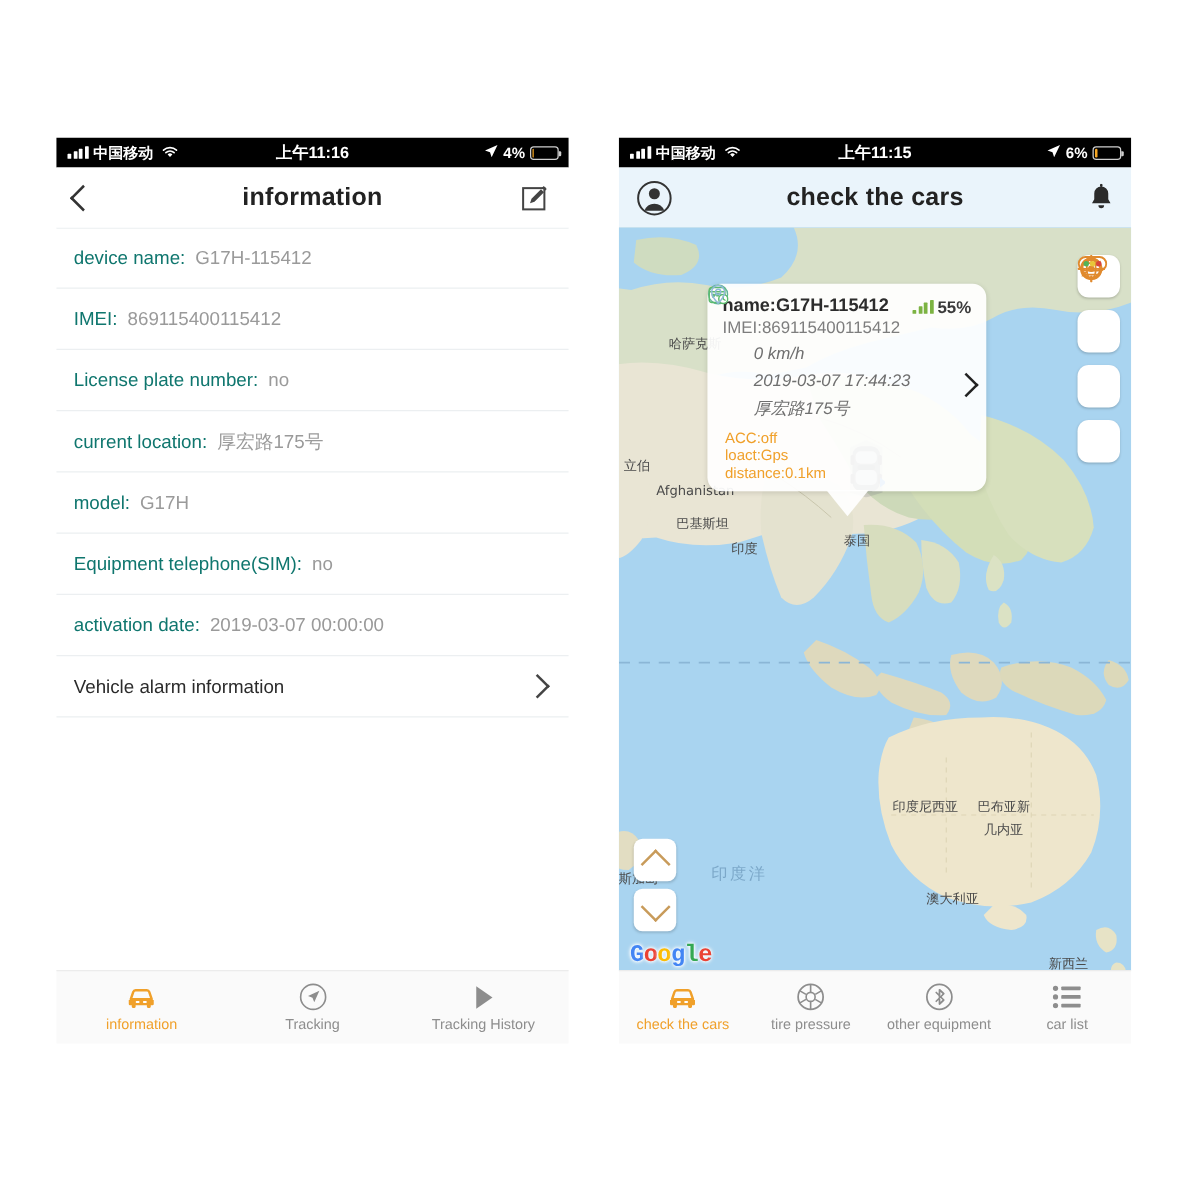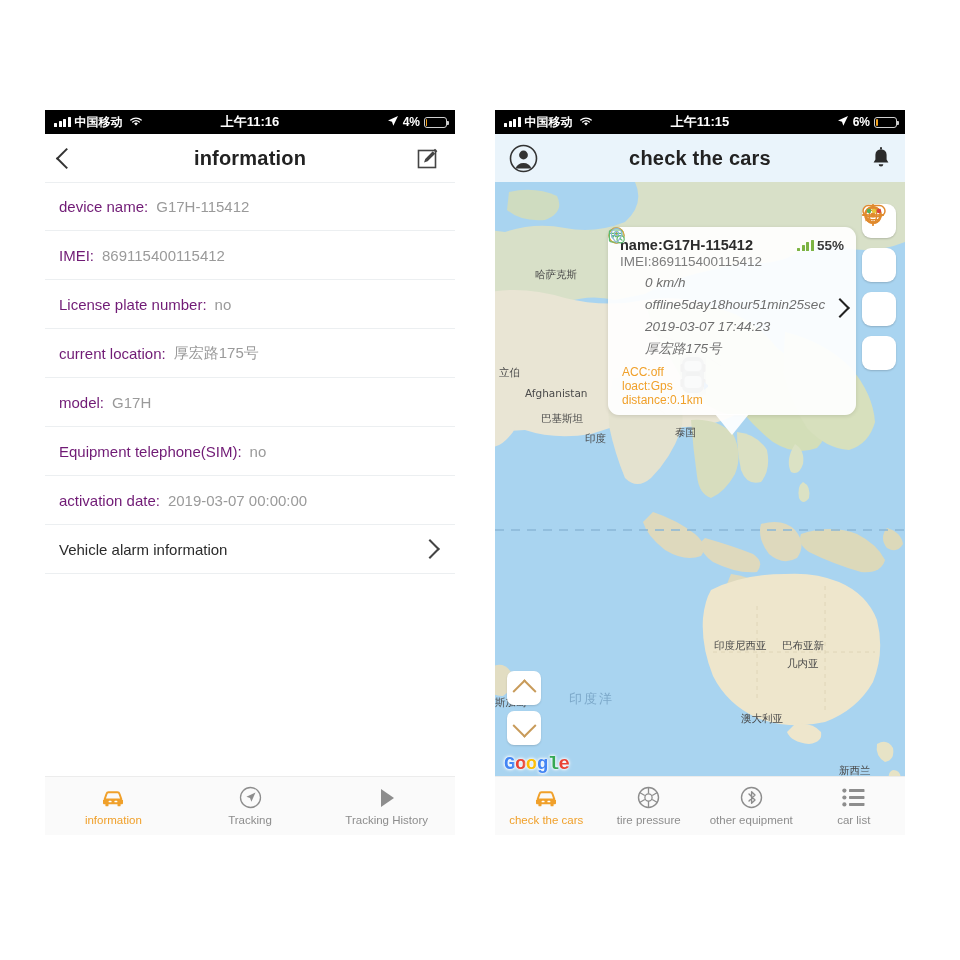--- a/index.html
+++ b/index.html
@@ -69,21 +69,21 @@
 
   
   .list{background:#fff;}
   .row{
     height:49px;display:flex;align-items:center;
     border-bottom:1px solid #eceff1;
     padding:0 14px;box-sizing:border-box;
     font-size:15px;
   }
   .row:first-child{border-top:1px solid #eceff1;}
-  .row .k{color:#701a75;white-space:nowrap;}
+  .row .k{color:#0f766e;white-space:nowrap;}
   .row .v{color:#9a9a9a;margin-left:8px;white-space:nowrap;}
   .row.link{justify-content:space-between;}
   .row.link .k{font-size:15px;color:#2b2b2b;}
   .chev-right{
     width:12px;height:12px;border-top:2px solid #444;border-right:2px solid #444;
     transform:rotate(45deg);margin-right:4px;
   }
 
   
   .tabbar{
@@ -101,25 +101,25 @@
     position:absolute;left:0;right:0;top:72px;bottom:58px;
     overflow:hidden;background:#a9d4f0;
   }
   .map svg{position:absolute;inset:0;}
   .maplabel{position:absolute;font-size:10.5px;color:#4a4a4a;white-space:nowrap;
     font-family:"DejaVu Sans","Liberation Sans",sans-serif;}
   .maplabel.ocean{color:#7ca8c9;font-size:13px;letter-spacing:2px;}
 
   
   .callout{
-    position:absolute;left:71px;top:45px;width:248px;
+    position:absolute;left:71px;top:45px;width:223px;
     background:rgba(255,255,255,.93);
     border-radius:11px;
     box-shadow:0 1px 4px rgba(0,0,0,.12);
-    padding:10px 12px 8px 12px;box-sizing:border-box;margin-left:42px;
+    padding:10px 12px 8px 12px;box-sizing:border-box;
   }
   .callout:after{
     content:"";position:absolute;left:50%;margin-left:-17px;bottom:-20px;
     width:0;height:0;border-left:17px solid transparent;border-right:17px solid transparent;
     border-top:21px solid rgba(255,255,255,.93);
   }
   .co-row1{display:flex;align-items:center;justify-content:space-between;}
   .co-name{font-size:14.5px;color:#2c2c2c;font-weight:600;}
   .co-sig{display:flex;align-items:center;gap:3px;}
   .co-bars{display:flex;align-items:flex-end;gap:1.5px;height:11px;}
@@ -439,29 +439,20 @@
         <div class="co-item">
           <span class="ic">
             <svg width="17" height="17" viewBox="0 0 17 17">
               <circle cx="8.5" cy="8.5" r="7.6" fill="none" stroke="#62b59a" stroke-width="1.1"></circle>
               <path d="M4.4 10.6a4.6 4.6 0 0 1 8.2 0" fill="none" stroke="#62b59a" stroke-width="1.5" stroke-linecap="round"></path>
             </svg>
           </span>
           <span class="tx">0 km/h</span>
         </div>
 
-        <div class="co-item">
-          <span class="ic">
-            <svg width="17" height="17" viewBox="0 0 17 17">
-              <circle cx="8.5" cy="8.5" r="7.6" fill="none" stroke="#f0a02a" stroke-width="1.1"></circle>
-              <path d="M8.5 4.4V8.8l3 1.8" fill="none" stroke="#f0a02a" stroke-width="1.3" stroke-linecap="round"></path>
-            </svg>
-          </span>
-          <span class="tx">offline5day18hour51min25sec</span>
-        </div>
 
         <div class="co-item">
           <span class="ic">
             <svg width="17" height="17" viewBox="0 0 17 17">
               <rect x="1.4" y="3" width="12.5" height="12" rx="2" fill="none" stroke="#5cbb6e" stroke-width="1.2"></rect>
               <path d="M1.4 6.4h12.5" stroke="#5cbb6e" stroke-width="1.2"></path>
               <rect x="3.4" y="8" width="2.2" height="2.2" fill="#5cbb6e"></rect>
               <rect x="7" y="8" width="2.2" height="2.2" fill="#5cbb6e"></rect>
               <circle cx="12.6" cy="12.2" r="3.6" fill="#fff" stroke="#5cbb6e" stroke-width="1.2"></circle>
               <path d="M12.6 10.2v2.1l1.5.9" stroke="#5cbb6e" stroke-width="1.1" fill="none" stroke-linecap="round"></path>

